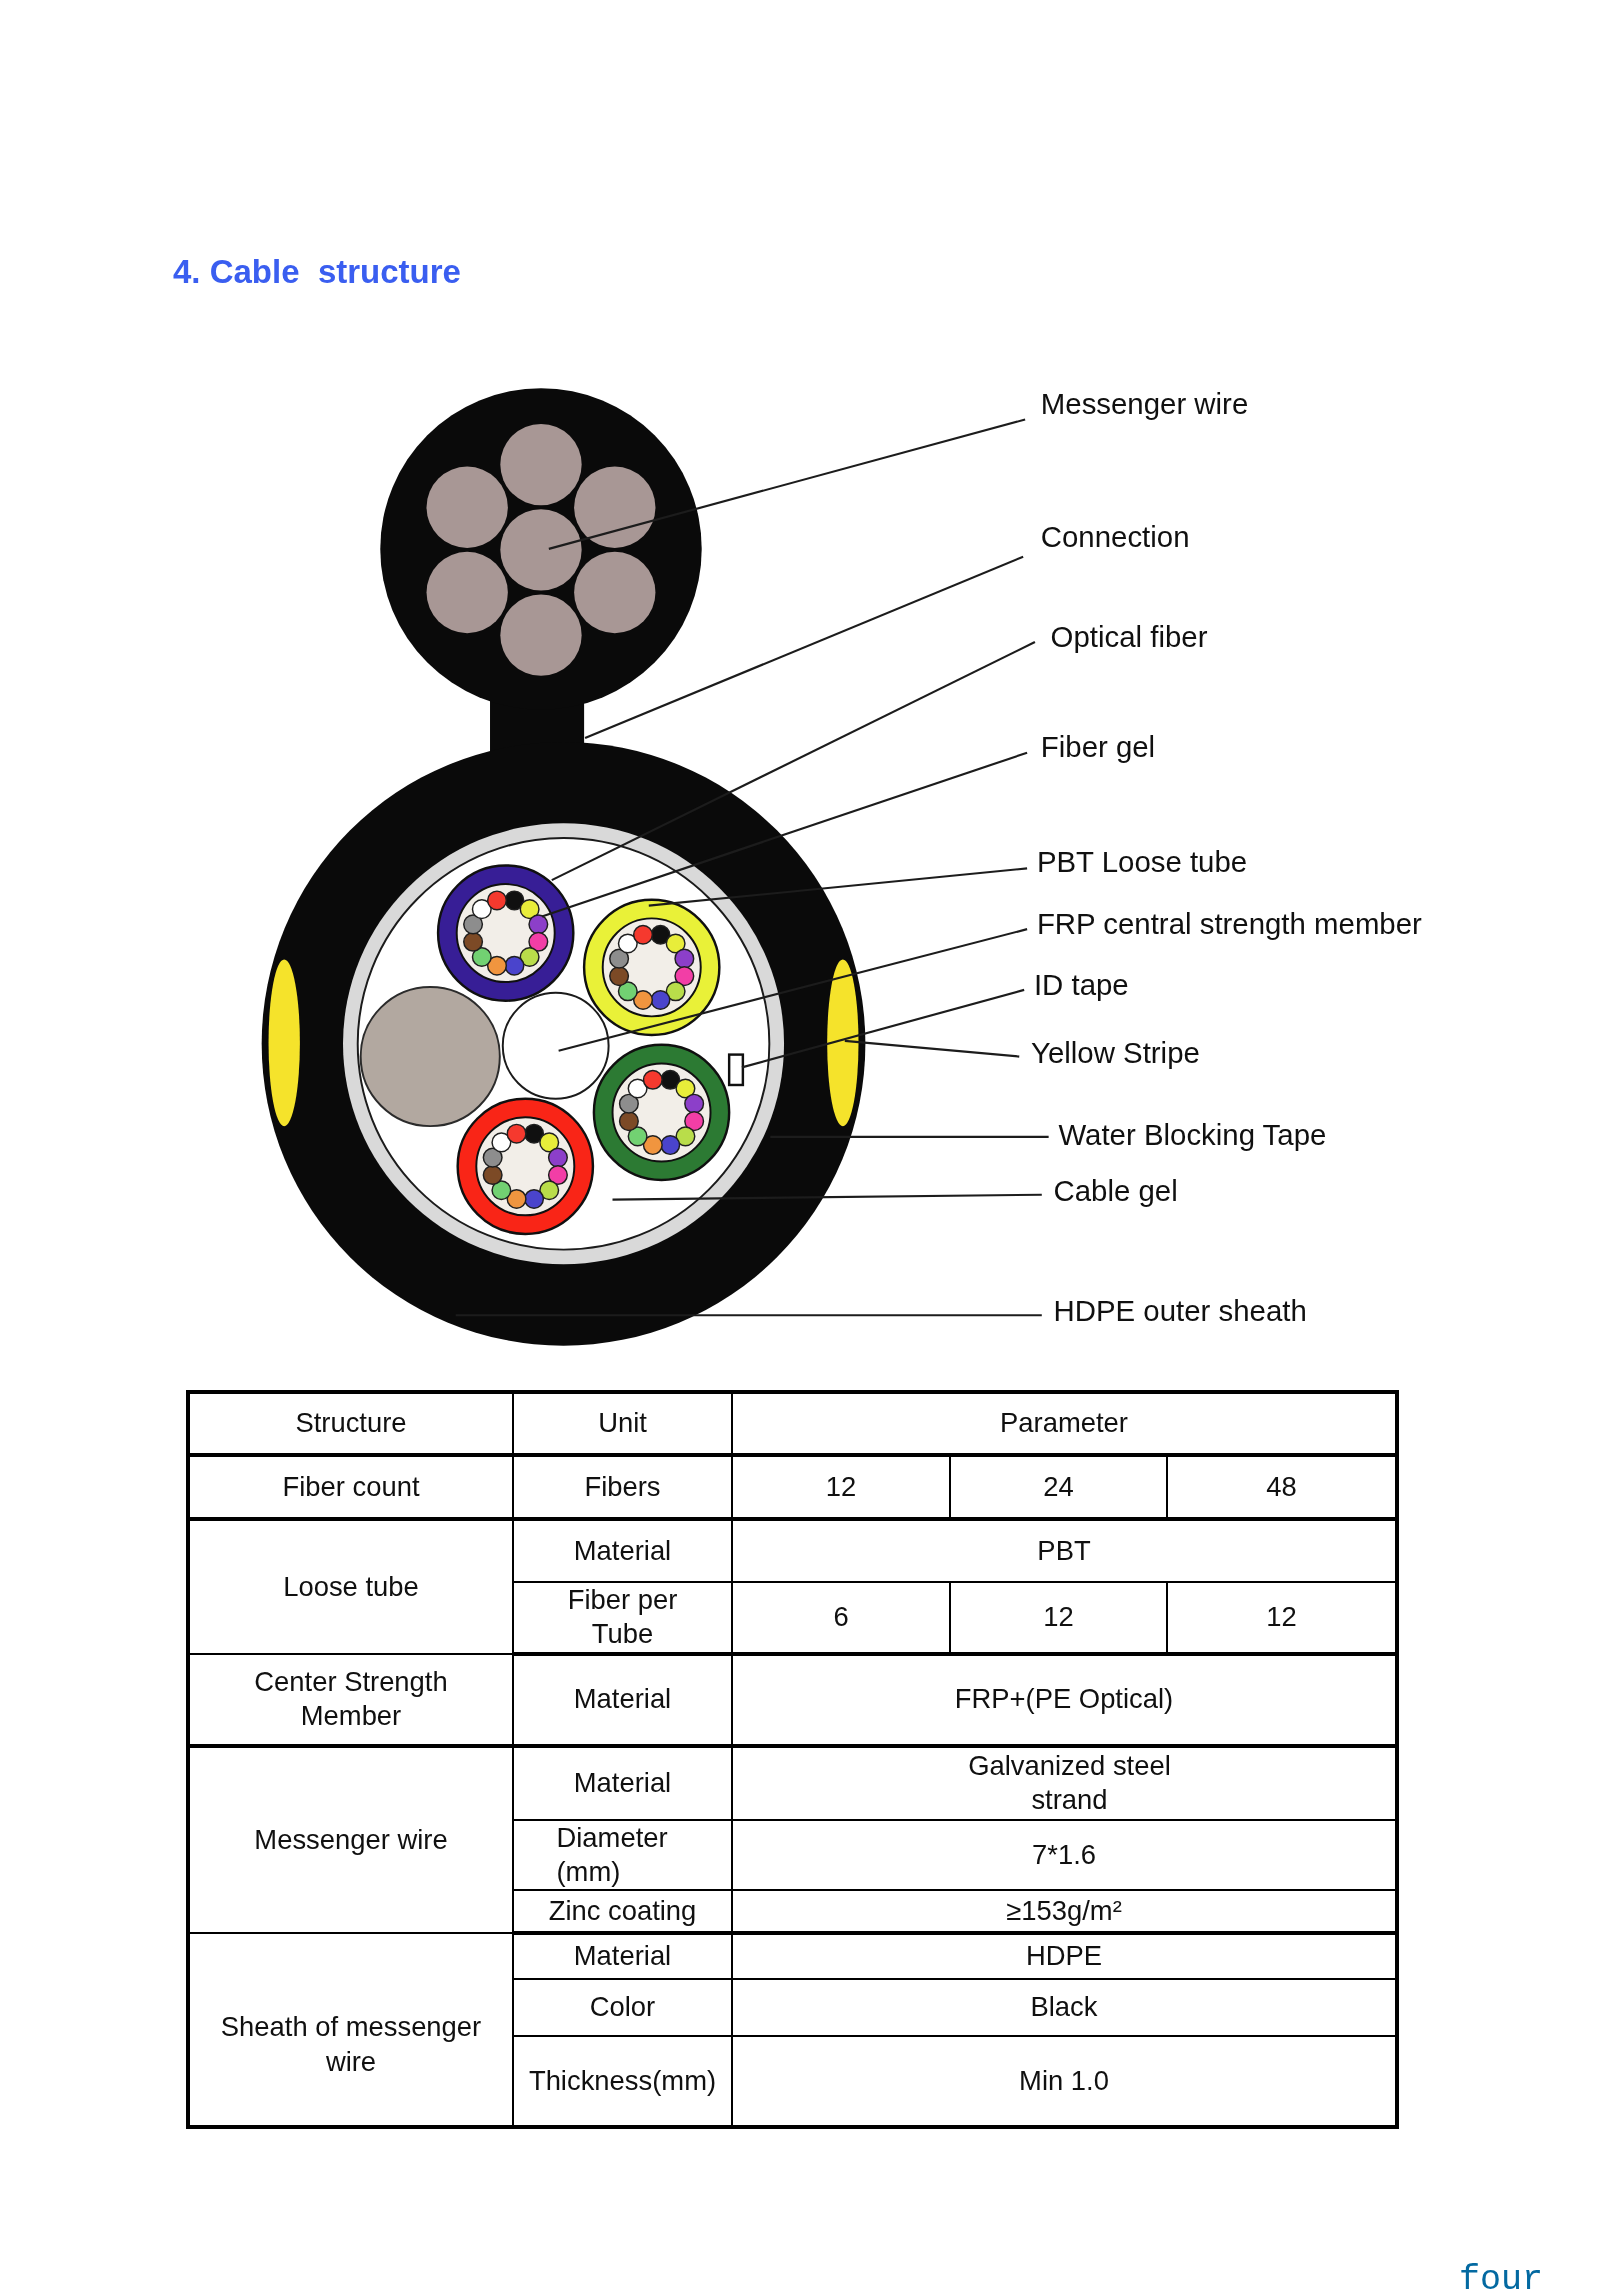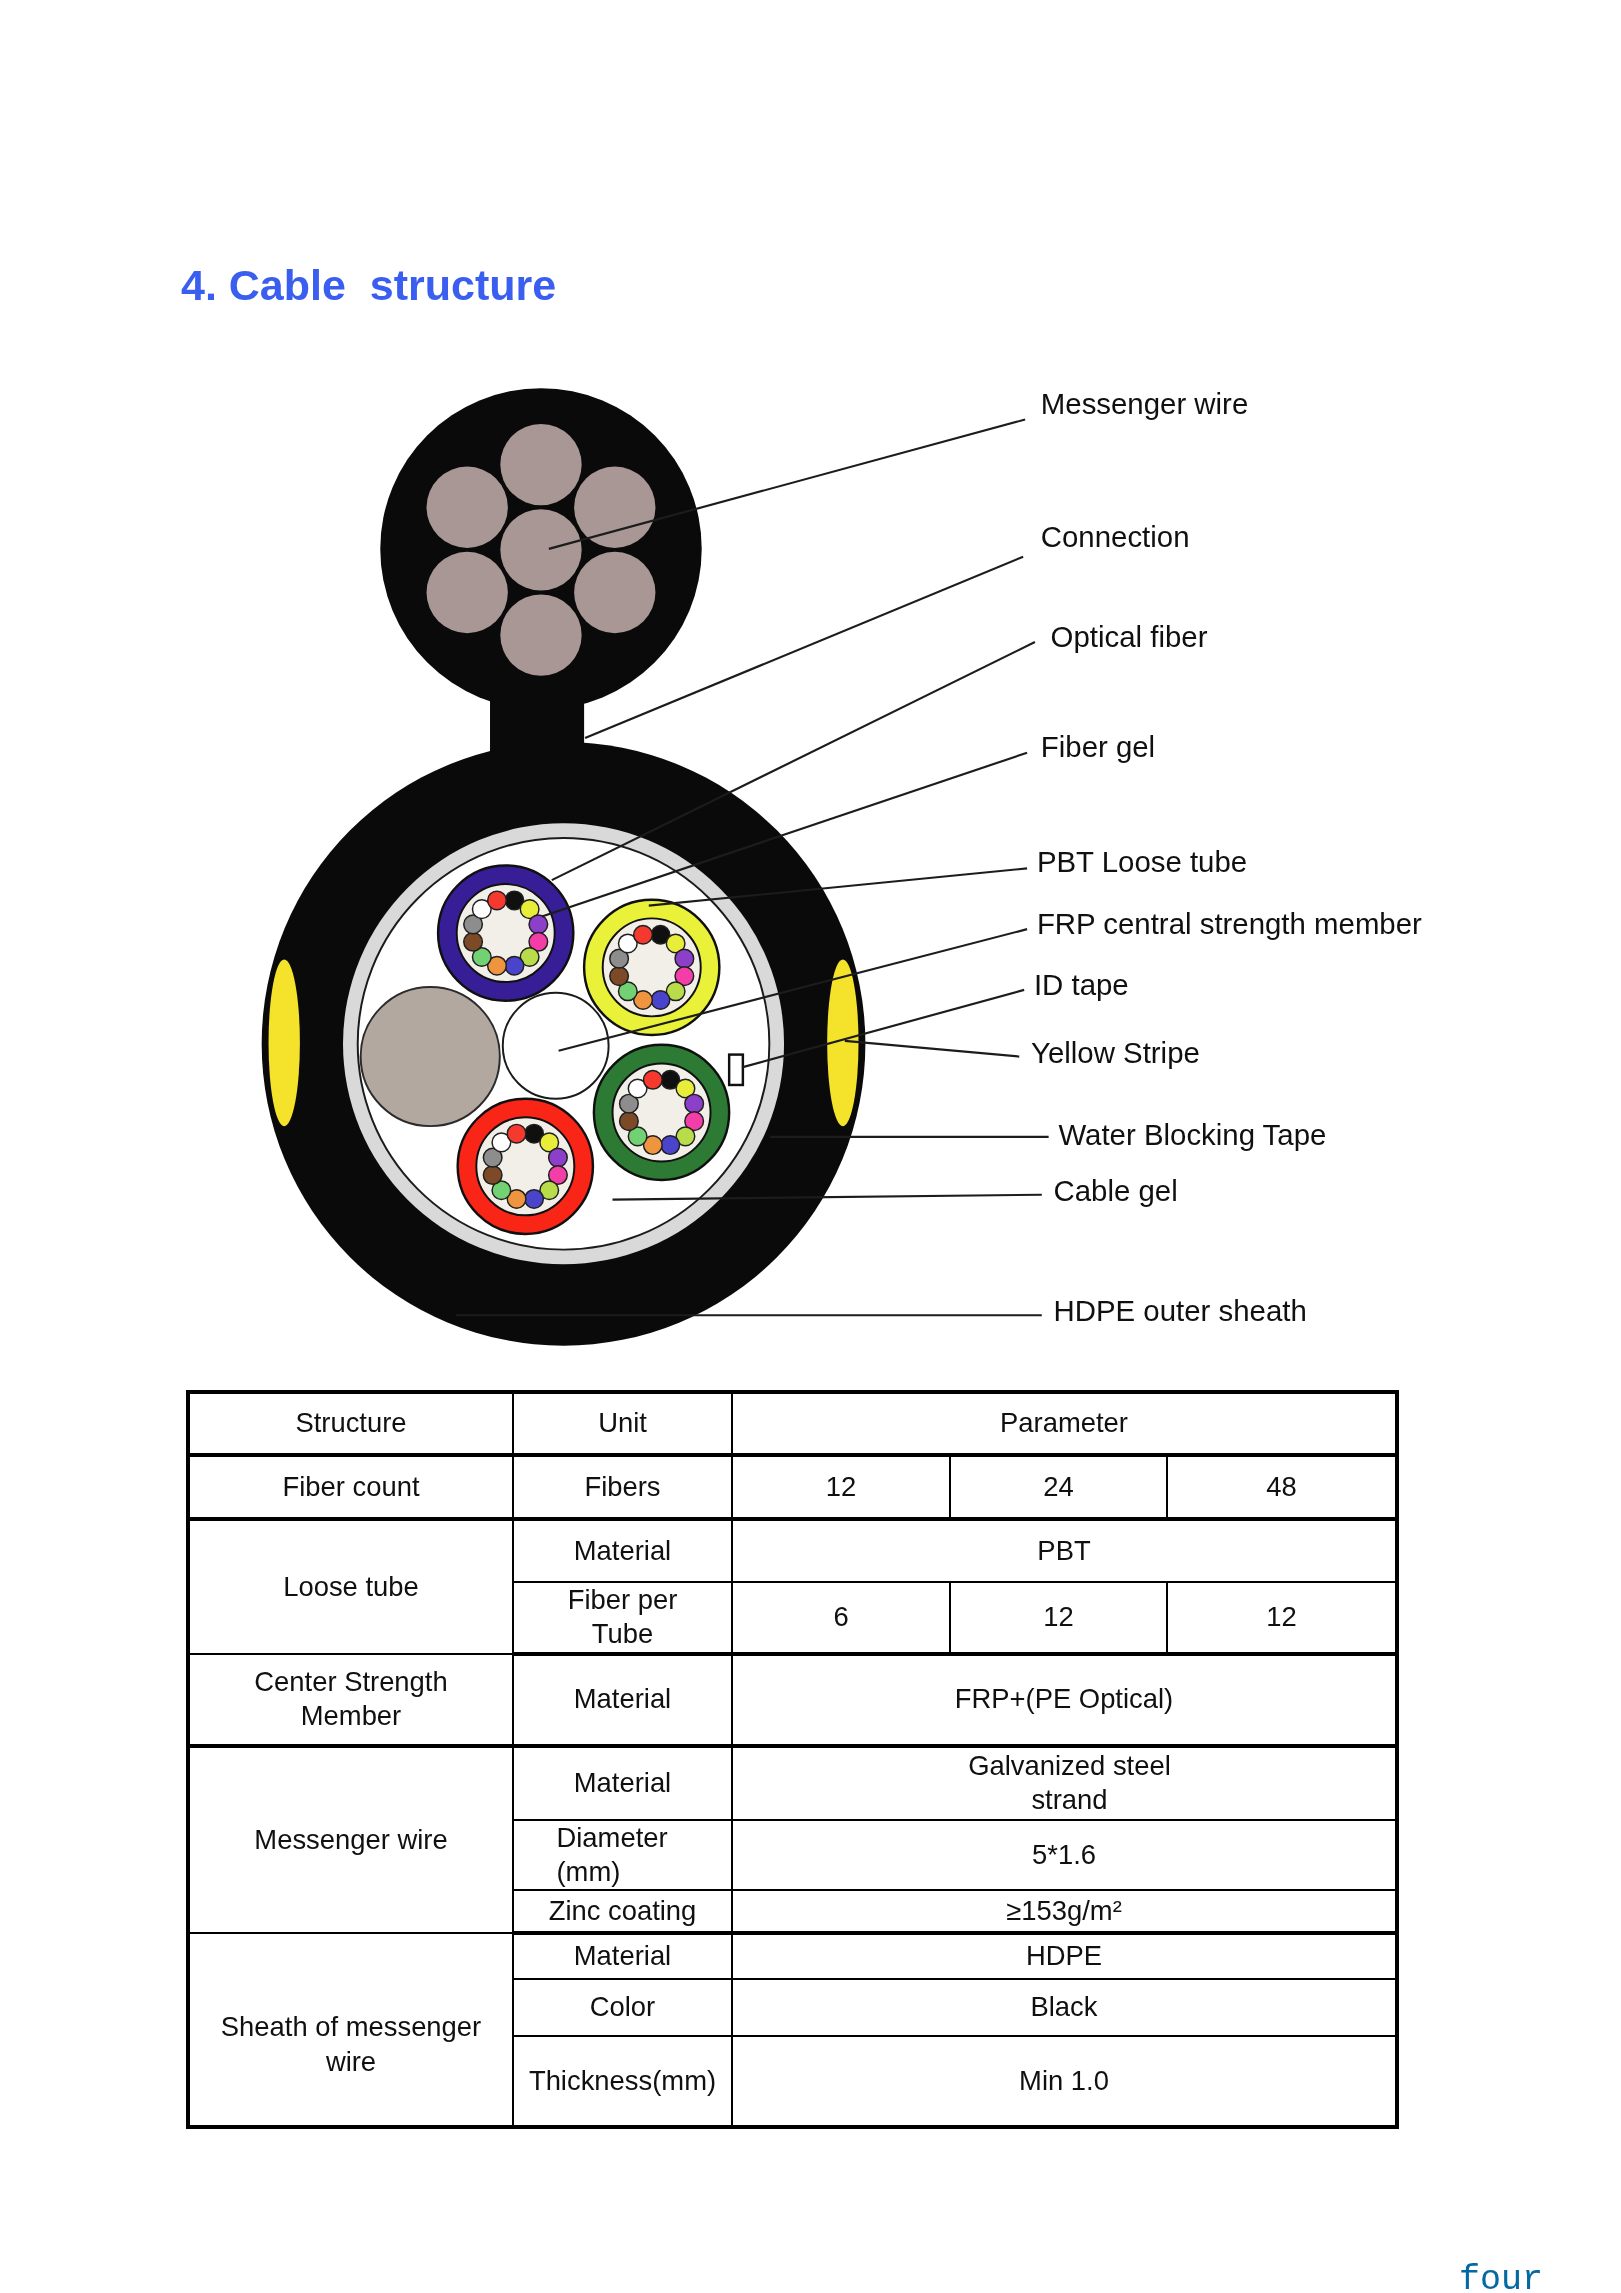--- a/index.html
+++ b/index.html
@@ -1,22 +1,22 @@
 <!DOCTYPE html>
 <html><head>
 <meta charset="utf-8">
 <style>
   html,body{margin:0;padding:0;background:#ffffff;}
   body{
     position:relative;width:1621px;height:2294px;overflow:hidden;
     font-family:"Liberation Sans", sans-serif;color:#101010;
   }
   .page-title{
-    position:absolute;left:173px;top:253px;margin:8px;
-    font-size:43px;font-weight:bold;white-space:pre;
+    position:absolute;left:173px;top:253px;margin:0;
+    font-size:33px;font-weight:bold;white-space:pre;
   }
   #diagram-svg{position:absolute;left:0;top:0;}
   .tablewrap{position:absolute;left:186px;top:1390px;width:1209px;}
   table.spec{
     border-collapse:collapse;table-layout:fixed;width:100%;
     font-size:27.4px;line-height:1.25;border:4.9px solid #000;
   }
   table.spec td{
     border:2.9px solid #000;border-top-width:2px;border-bottom-width:2px;
     text-align:center;vertical-align:middle;padding:0;
@@ -180,21 +180,21 @@
     <td>Material</td>
     <td colspan="3">FRP+(PE Optical)</td>
   </tr>
   <tr style="height:74px">
     <td rowspan="3" class="hb">Messenger wire</td>
     <td>Material</td>
     <td colspan="3"><span class="cap w220">Galvanized steel strand</span></td>
   </tr>
   <tr style="height:56px">
     <td><span class="cap w135">Diameter (mm)</span></td>
-    <td colspan="3">5*1.6</td>
+    <td colspan="3">7*1.6</td>
   </tr>
   <tr class="hr" style="height:43px">
     <td>Zinc coating</td>
     <td colspan="3">≥153g/m²</td>
   </tr>
   <tr style="height:46px">
     <td rowspan="3"><span class="cap w290">Sheath of messenger wire</span></td>
     <td>Material</td>
     <td colspan="3">HDPE</td>
   </tr>

